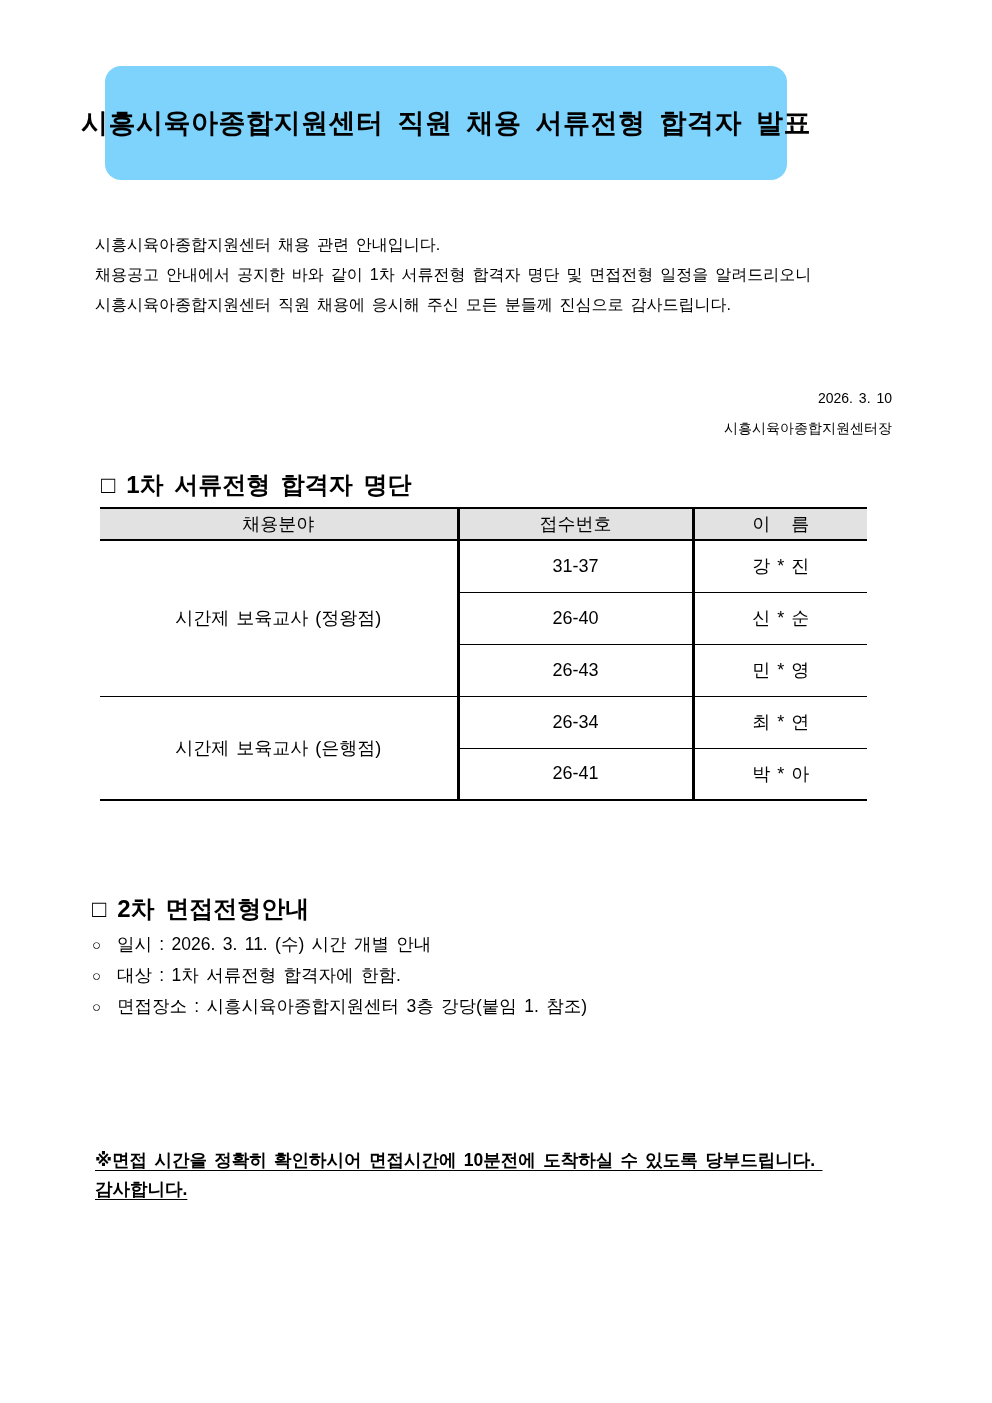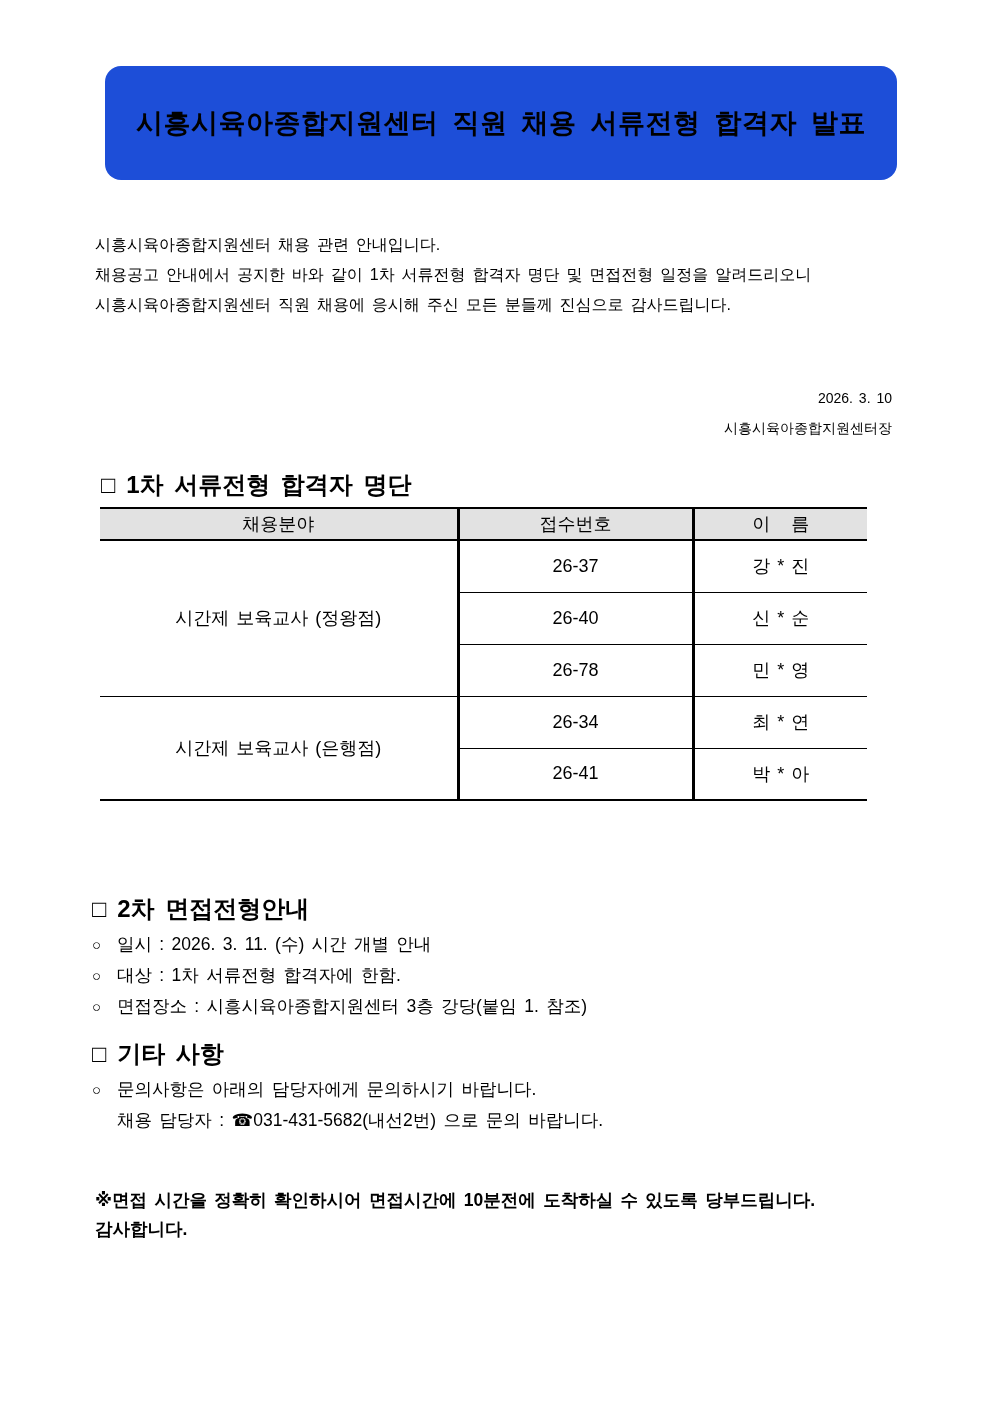--- a/index.html
+++ b/index.html
@@ -3,22 +3,22 @@
 <meta charset="utf-8">
 <style>
   * { margin:0; padding:0; box-sizing:border-box; }
   html,body { background:#fff; }
   .page {
     position:relative; width:992px; height:1403px; background:#ffffff;
     font-family:"Liberation Sans","DejaVu Sans",sans-serif; color:#000;
     overflow:hidden;
   }
   .banner {
-    position:absolute; left:105px; top:66px; width:792px; height:114px;
-    background:#1d4ed8; border-radius:16px;
+    position:absolute; left:105px; top:66px; width:682px; height:114px;
+    background:#7dd3fc; border-radius:16px;
     display:flex; align-items:center; justify-content:center;
   }
   .banner-title {
     font-size:27px; font-weight:bold; letter-spacing:0.5px; word-spacing:6px;
     white-space:nowrap;
   }
   .intro {
     position:absolute; left:95px; top:230px; width:820px;
     font-size:16px; line-height:30px; word-spacing:2.5px;
   }
@@ -49,21 +49,21 @@
   .sec2 { top:897px; }
   .sec3 { top:1042px; }
   .section .heading { margin-bottom:8px; line-height:24px; }
   .li { font-size:17.5px; line-height:30px; word-spacing:2.5px; white-space:nowrap; }
   .bullet { display:inline-block; width:25px; font-size:15px; font-weight:bold; }
   .li.sub { padding-left:25px; }
   .footer {
     position:absolute; left:95px; top:1146px; width:820px;
     font-size:17.5px; font-weight:bold; line-height:29px; word-spacing:2.5px;
   }
-  .fline { text-underline-offset:4px; display:inline;margin-top:40px; }
+  .fline { text-decoration:underline; text-underline-offset:4px; display:inline; }
   .fblock { display:block; }
 </style>
 </head>
 <body>
 
 <div class="page">
 
   <div class="banner">
     <div class="banner-title">시흥시육아종합지원센터 직원 채용 서류전형 합격자 발표</div>
   </div>
@@ -90,29 +90,29 @@
     <thead>
       <tr>
         <th class="c1">채용분야</th>
         <th class="c2">접수번호</th>
         <th class="c3">이   름</th>
       </tr>
     </thead>
     <tbody>
       <tr>
         <td class="c1" rowspan="3">시간제 보육교사 (정왕점)</td>
-        <td class="c2">26-37</td>
+        <td class="c2">31-37</td>
         <td class="c3">강 * 진</td>
       </tr>
       <tr>
         <td class="c2">26-40</td>
         <td class="c3">신 * 순</td>
       </tr>
       <tr>
-        <td class="c2">26-78</td>
+        <td class="c2">26-43</td>
         <td class="c3">민 * 영</td>
       </tr>
       <tr>
         <td class="c1" rowspan="2">시간제 보육교사 (은행점)</td>
         <td class="c2">26-34</td>
         <td class="c3">최 * 연</td>
       </tr>
       <tr>
         <td class="c2">26-41</td>
         <td class="c3">박 * 아</td>
@@ -126,26 +126,19 @@
       <span class="bullet">○</span><span>일시 : 2026. 3. 11. (수) 시간 개별 안내</span>
     </div>
     <div class="li">
       <span class="bullet">○</span><span>대상 : 1차 서류전형 합격자에 한함.</span>
     </div>
     <div class="li">
       <span class="bullet">○</span><span>면접장소 : 시흥시육아종합지원센터 3층 강당(붙임 1. 참조)</span>
     </div>
   </div>
 
-  <div class="section sec3">
-    <div class="heading">□ 기타 사항</div>
-    <div class="li">
-      <span class="bullet">○</span><span>문의사항은 아래의 담당자에게 문의하시기 바랍니다.</span>
-    </div>
-    <div class="li sub">채용 담당자 : ☎031-431-5682(내선2번) 으로 문의 바랍니다.</div>
-  </div>
 
   <div class="footer">
     <span class="fline fblock">※면접 시간을 정확히 확인하시어 면접시간에 10분전에 도착하실 수 있도록 당부드립니다.&nbsp;</span>
     <span class="fline">감사합니다.</span>
   </div>
 
 </div>
 
 </body></html>

